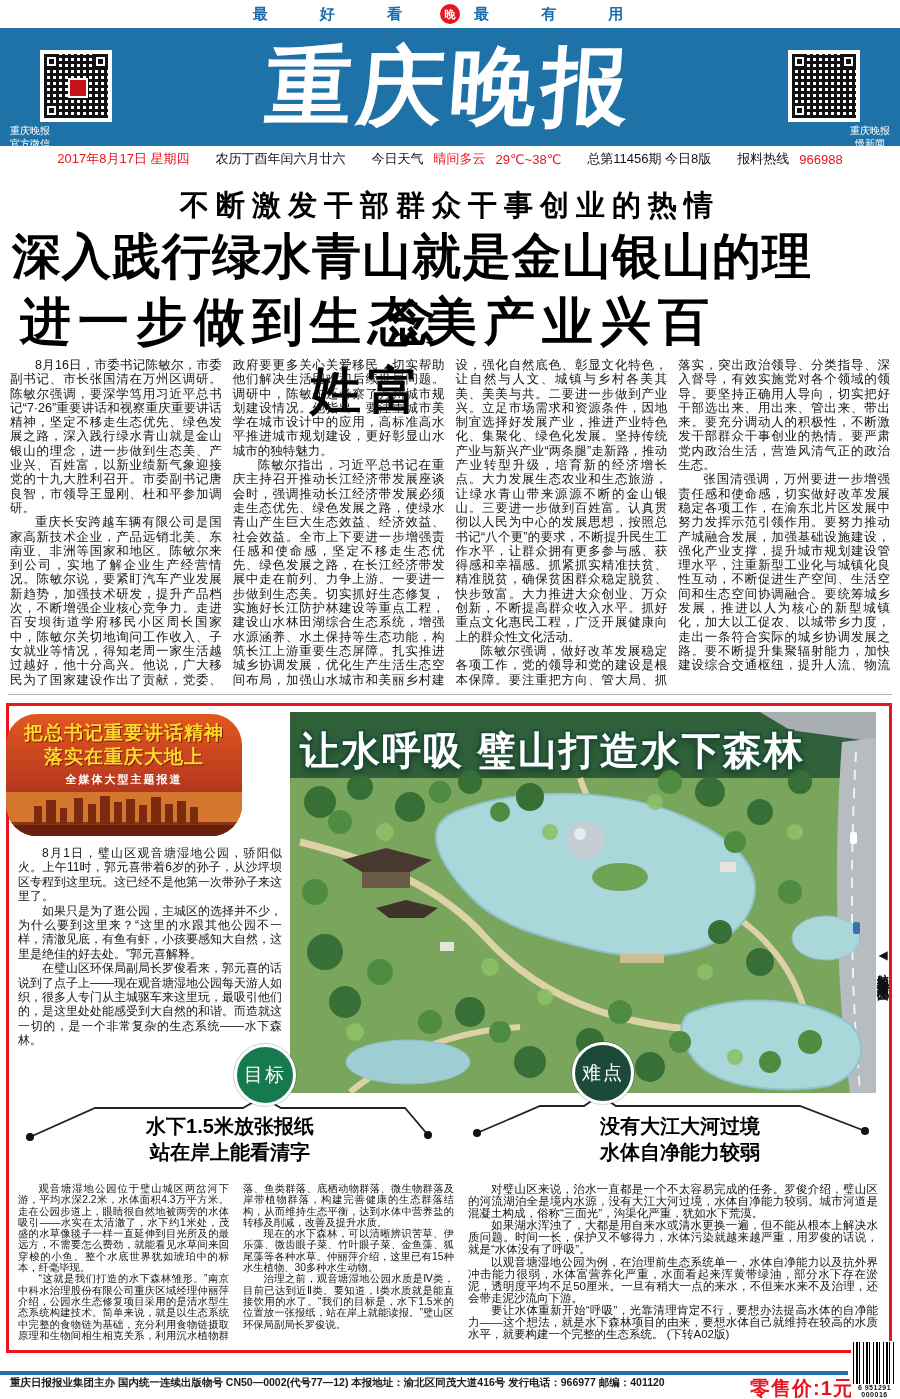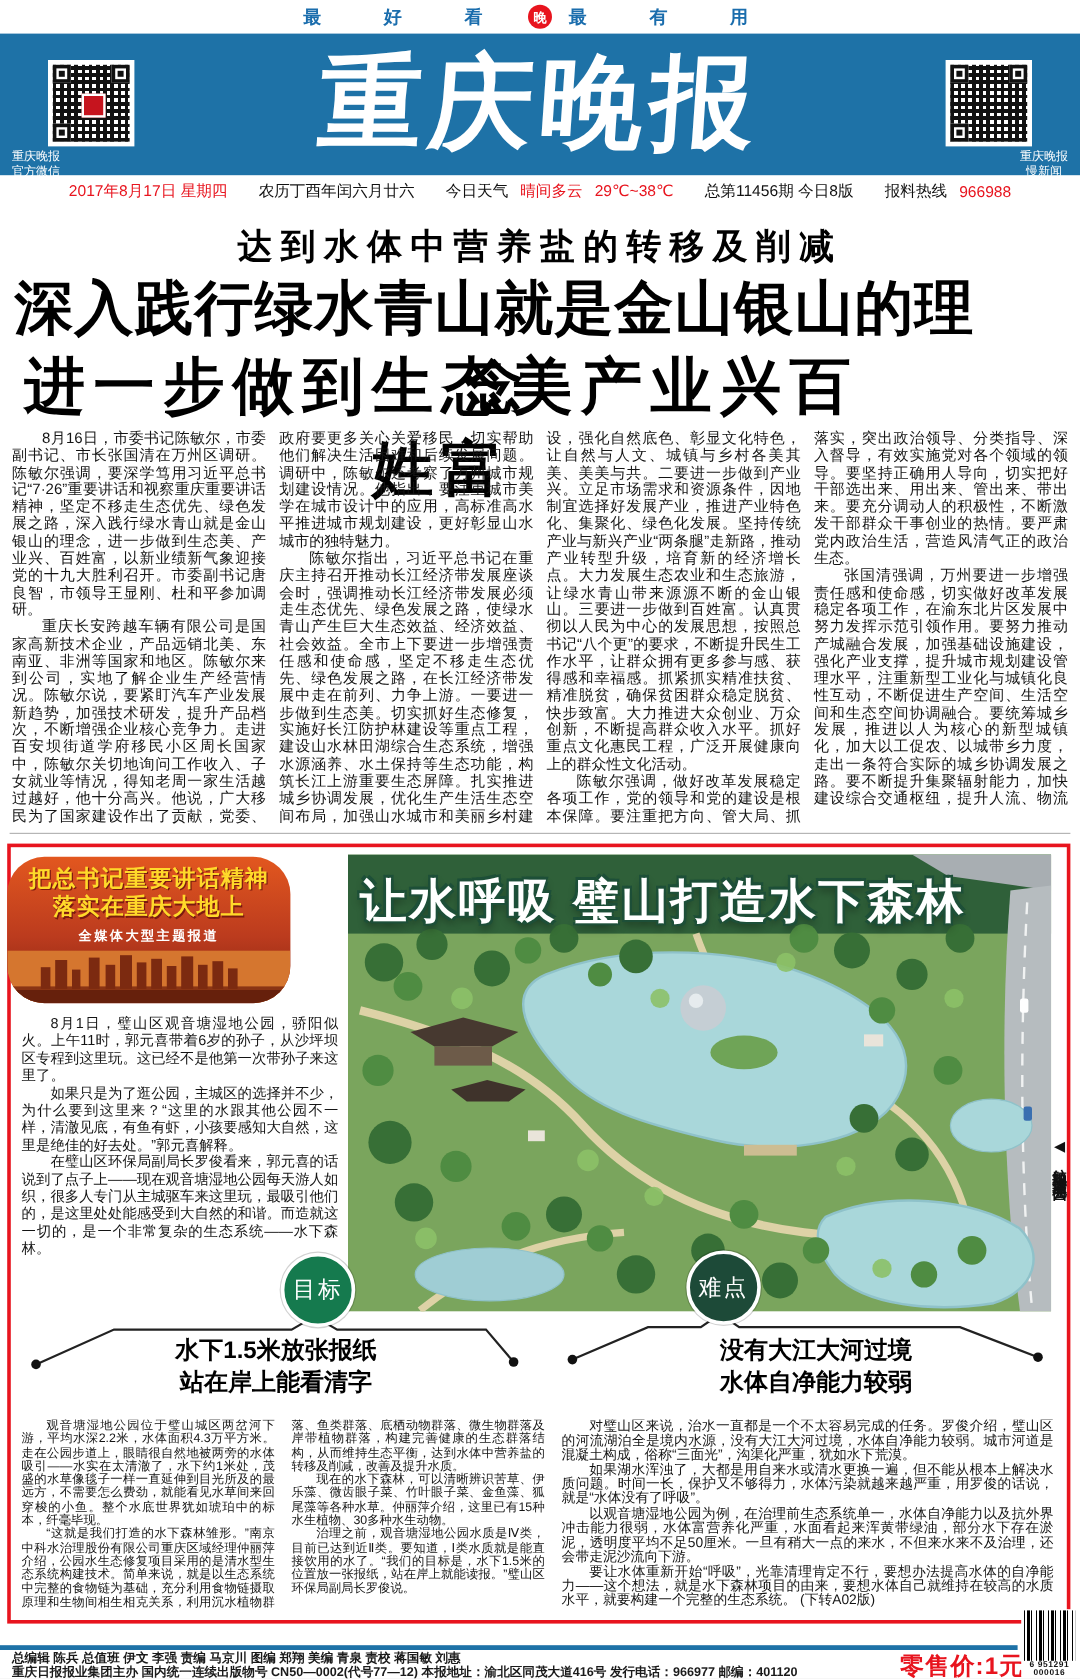--- a/index.html
+++ b/index.html
@@ -143,21 +143,21 @@
     <span class="red">2017年8月17日 星期四</span>
     <span>农历丁酉年闰六月廿六</span>
     <span>今日天气</span>
     <span class="red" style="margin-left:-16px;">晴间多云</span>
     <span class="red" style="margin-left:-16px;">29℃~38℃</span>
     <span>总第11456期 今日8版</span>
     <span>报料热线</span>
     <span class="red" style="margin-left:-16px;">966988</span>
   </div>
 
-  <div class="abs kicker">达到水体中营养盐的转移及削减</div>
+  <div class="abs kicker">不断激发干部群众干事创业的热情</div>
   <div class="abs headline1">深入践行绿水青山就是金山银山的理念</div>
   <div class="abs headline2">进一步做到生态美产业兴百姓富</div>
 
   <div class="abs lead-cols">
     <div>
         <p class="lead-p">8月16日，市委书记陈敏尔，市委副书记、市长张国清在万州区调研。陈敏尔强调，要深学笃用习近平总书记“7·26”重要讲话和视察重庆重要讲话精神，坚定不移走生态优先、绿色发展之路，深入践行绿水青山就是金山银山的理念，进一步做到生态美、产业兴、百姓富，以新业绩新气象迎接党的十九大胜利召开。市委副书记唐良智，市领导王显刚、杜和平参加调研。</p>
         <p class="lead-p">重庆长安跨越车辆有限公司是国家高新技术企业，产品远销北美、东南亚、非洲等国家和地区。陈敏尔来到公司，实地了解企业生产经营情况。陈敏尔说，要紧盯汽车产业发展新趋势，加强技术研发，提升产品档次，不断增强企业核心竞争力。走进百安坝街道学府移民小区周长国家中，陈敏尔关切地询问工作收入、子女就业等情况，得知老周一家生活越过越好，他十分高兴。他说，广大移民为了国家建设作出了贡献，党委、政府要更多关心关爱移民，切实帮助他们解决生活困难和后续发展问题。调研中，陈敏尔还考察了万州城市规划建设情况。他指出，要注重城市美学在城市设计中的应用，高标准高水平推进城市规划建设，更好彰显山水城市的独特魅力。</p>
         <p class="lead-p">陈敏尔指出，习近平总书记在重庆主持召开推动长江经济带发展座谈会时，强调推动长江经济带发展必须走生态优先、绿色发展之路，使绿水青山产生巨大生态效益、经济效益、社会效益。全市上下要进一步增强责任感和使命感，坚定不移走生态优先、绿色发展之路，在长江经济带发展中走在前列、力争上游。一要进一步做到生态美。切实抓好生态修复，实施好长江防护林建设等重点工程，建设山水林田湖综合生态系统，增强水源涵养、水土保持等生态功能，构筑长江上游重要生态屏障。扎实推进城乡协调发展，优化生产生活生态空间布局，加强山水城市和美丽乡村建设，强化自然底色、彰显文化特色，让自然与人文、城镇与乡村各美其美、美美与共。二要进一步做到产业兴。立足市场需求和资源条件，因地制宜选择好发展产业，推进产业特色化、集聚化、绿色化发展。坚持传统产业与新兴产业“两条腿”走新路，推动产业转型升级，培育新的经济增长点。大力发展生态农业和生态旅游，让绿水青山带来源源不断的金山银山。三要进一步做到百姓富。认真贯彻以人民为中心的发展思想，按照总书记“八个更”的要求，不断提升民生工作水平，让群众拥有更多参与感、获得感和幸福感。抓紧抓实精准扶贫、精准脱贫，确保贫困群众稳定脱贫、快步致富。大力推进大众创业、万众创新，不断提高群众收入水平。抓好重点文化惠民工程，广泛开展健康向上的群众性文化活动。</p>
         <p class="lead-p">陈敏尔强调，做好改革发展稳定各项工作，党的领导和党的建设是根本保障。要注重把方向、管大局、抓落实，突出政治领导、分类指导、深入督导，有效实施党对各个领域的领导。要坚持正确用人导向，切实把好干部选出来、用出来、管出来、带出来。要充分调动人的积极性，不断激发干部群众干事创业的热情。要严肃党内政治生活，营造风清气正的政治生态。</p>
         <p class="lead-p">张国清强调，万州要进一步增强责任感和使命感，切实做好改革发展稳定各项工作，在渝东北片区发展中努力发挥示范引领作用。要努力推动产城融合发展，加强基础设施建设，强化产业支撑，提升城市规划建设管理水平，注重新型工业化与城镇化良性互动，不断促进生产空间、生活空间和生态空间协调融合。要统筹城乡发展，推进以人为核心的新型城镇化，加大以工促农、以城带乡力度，走出一条符合实际的城乡协调发展之路。要不断提升集聚辐射能力，加快建设综合交通枢纽，提升人流、物流集散能力，充分发挥对周边区域的辐射带动作用。</p>
@@ -310,21 +310,20 @@
     </div>
   <div class="abs diff-col">
       <p class="diff-p">对璧山区来说，治水一直都是一个不太容易完成的任务。罗俊介绍，璧山区的河流湖泊全是境内水源，没有大江大河过境，水体自净能力较弱。城市河道是混凝土构成，俗称“三面光”，沟渠化严重，犹如水下荒漠。</p>
       <p class="diff-p">如果湖水浑浊了，大都是用自来水或清水更换一遍，但不能从根本上解决水质问题。时间一长，保护又不够得力，水体污染就越来越严重，用罗俊的话说，就是“水体没有了呼吸”。</p>
       <p class="diff-p">以观音塘湿地公园为例，在治理前生态系统单一，水体自净能力以及抗外界冲击能力很弱，水体富营养化严重，水面看起来浑黄带绿油，部分水下存在淤泥，透明度平均不足50厘米。一旦有稍大一点的来水，不但来水来不及治理，还会带走泥沙流向下游。</p>
       <p class="diff-p">要让水体重新开始“呼吸”，光靠清理肯定不行，要想办法提高水体的自净能力——这个想法，就是水下森林项目的由来，要想水体自己就维持在较高的水质水平，就要构建一个完整的生态系统。 (下转A02版)</p>
     </div>
 
   <div class="abs footrule"></div>
   <div class="abs footer-text">
-    <div>总编辑 陈兵  总值班 伊文 李强  责编 马京川  图编 郑翔  美编 青泉  责校 蒋国敏 刘惠</div>
     <div>重庆日报报业集团主办 国内统一连续出版物号 CN50—0002(代号77—12) 本报地址：渝北区同茂大道416号 发行电话：966977 邮编：401120</div>
   </div>
   <div class="abs price">零售价:1元</div>
   <div class="abs barcode">
     <div class="bars"></div>
     <div class="num">6 951291 000016</div>
   </div>
 
 </div>
 

